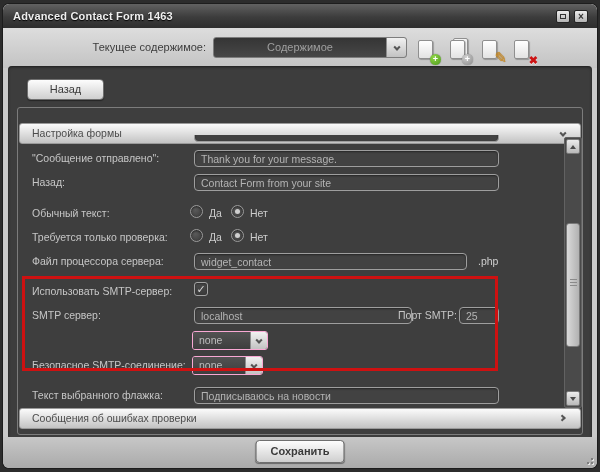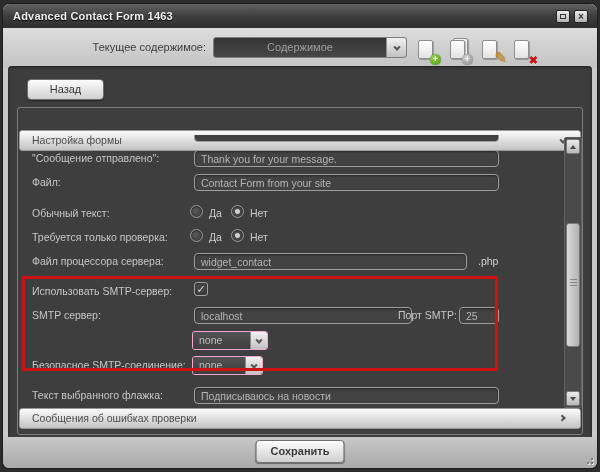--- a/index.html
+++ b/index.html
@@ -69,21 +69,21 @@
   .back-btn { position:absolute; left:19px; top:13px; width:77px; height:21px;
               line-height:19px;text-align:center; }
 
   .content-panel { position:absolute; left:9px; top:41px; width:566px; height:328px;
                    border:1px solid #7c7c7c; border-radius:3px; background:#3e3e3e; }
   .sec-header { position:absolute; left:1px; width:562px; height:21px;
                 background:linear-gradient(#fbfbfb,#c3c3c3); border:1px solid #9a9a9a;
                 border-radius:3px; cursor:pointer; }
   .sec-header .t { position:absolute; left:12px; line-height:19px; font-size:10.5px;
                    color:#4c4c4c; }
-  .sec1 { top:22px; }
+  .sec1 { top:15px; }
   .sec2 { top:300px; }
 
   
   .viewport { position:absolute; left:1px; top:27px; width:546px; height:272px;
               overflow:hidden; }
   .flabel { position:absolute; font-size:10.5px; color:#c6c6c6; white-space:nowrap; }
   .tinput { position:absolute; height:17px; background:#424242;
             border:1px solid #9e9e9e; border-radius:4px; color:#b4b4b4;
             font-size:10.5px; font-family:"Liberation Sans",sans-serif;
             padding:0 6px; box-shadow:inset 0 1px 2px rgba(0,0,0,.45); outline:none; }
@@ -190,21 +190,21 @@
           <span class="chev down" style="left:auto;right:12px;"></span>
         </div>
 
         <div class="viewport">
 
           <input class="tinput" style="left: 175px; top: -10px; width: 305px;" readonly="">
 
           <span class="flabel" style="left:13px;top:17px;">"Сообщение отправлено":</span>
           <input class="tinput" style="left: 175px; top: 15px; width: 305px;" readonly="" value="Thank you for your message.">
 
-          <span class="flabel" style="left:13px;top:41px;">Файл:</span>
+          <span class="flabel" style="left:13px;top:41px;">Назад:</span>
           <input class="tinput" style="left: 175px; top: 39px; width: 305px;" readonly="" value="Contact Form from your site">
 
           <span class="flabel" style="left:13px;top:72px;">Обычный текст:</span>
           <span class="radio" style="left:171px;top:70px;"></span>
           <span class="rlabel" style="left:190px;top:72px;">Да</span>
           <span class="radio sel" style="left:212px;top:70px;"></span>
           <span class="rlabel" style="left:231px;top:72px;">Нет</span>
 
           <span class="flabel" style="left:13px;top:96px;">Требуется только проверка:</span>
           <span class="radio" style="left:171px;top:94px;"></span>

